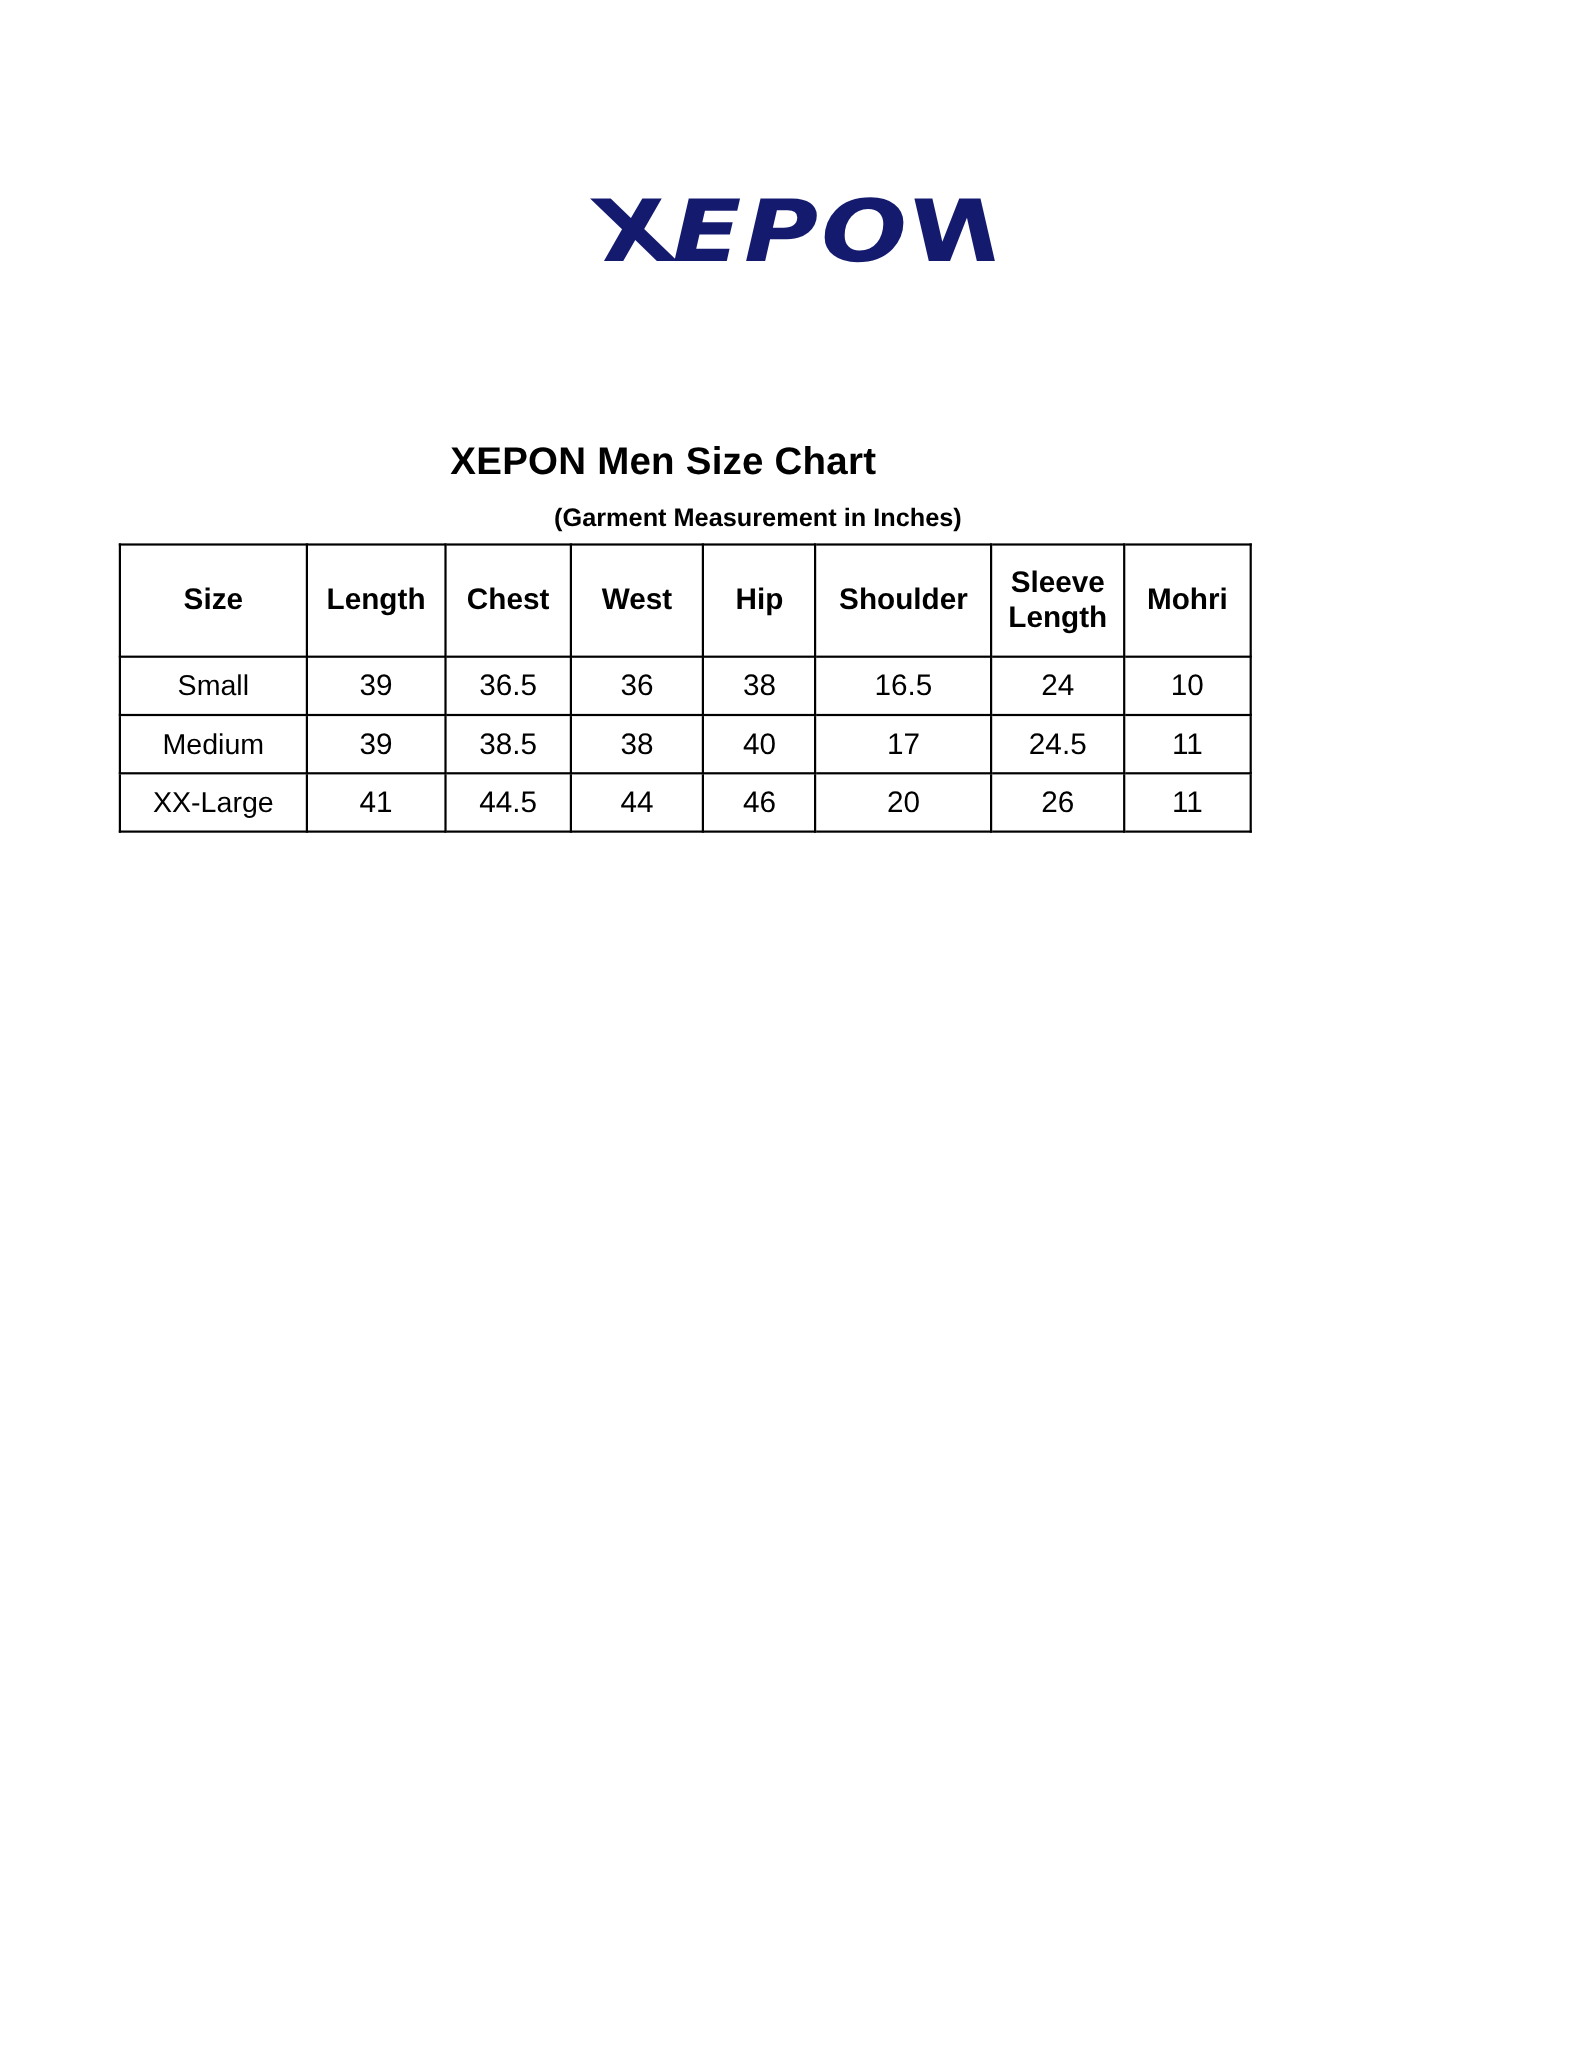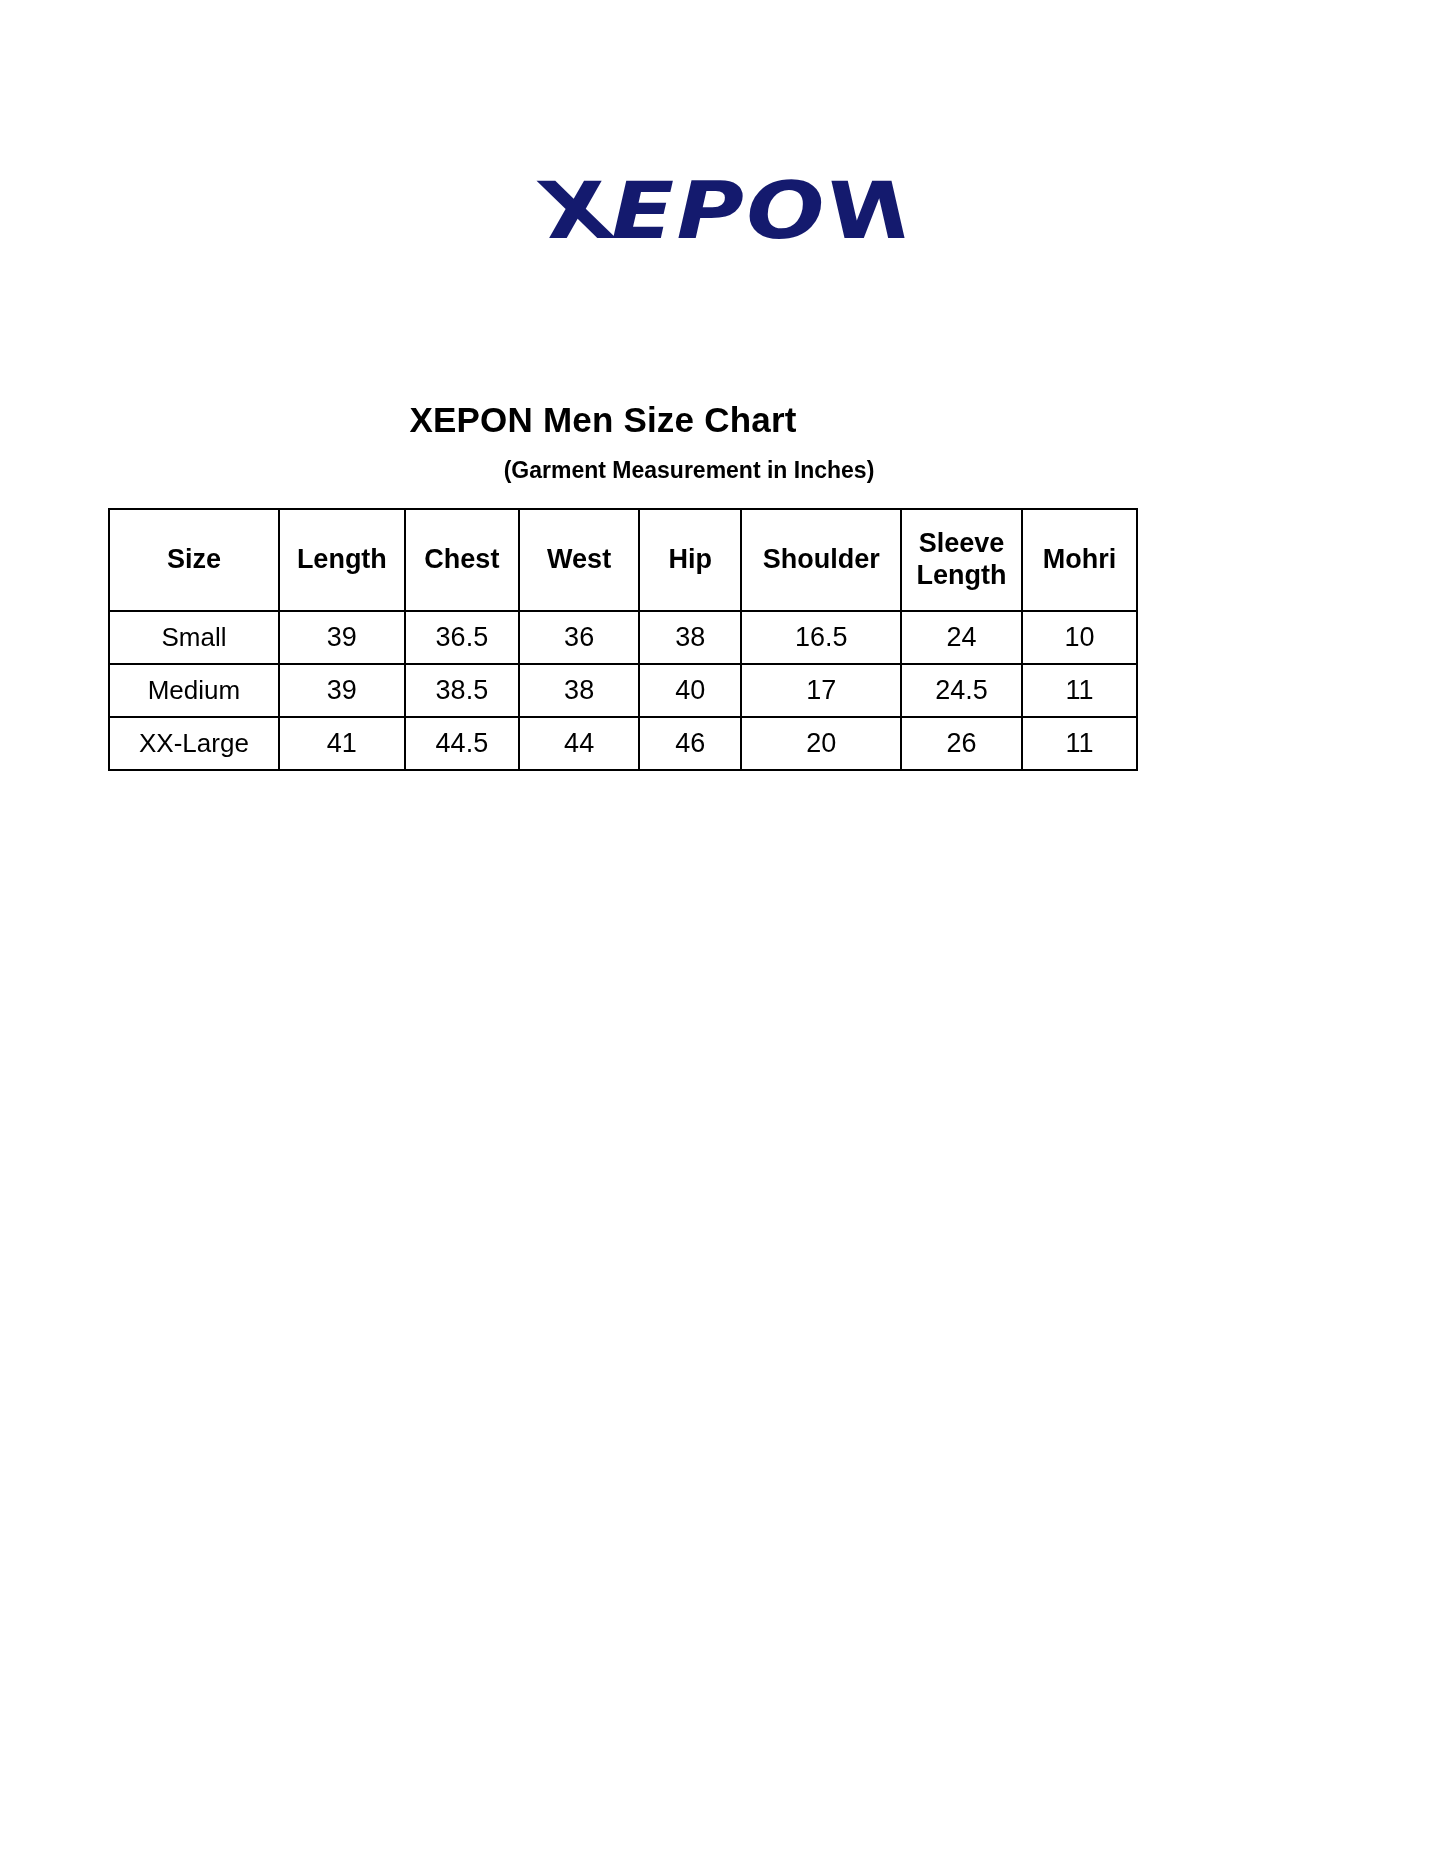--- a/index.html
+++ b/index.html
@@ -66,21 +66,21 @@
     left: 0;
     width: 1378px;
     text-align: center;
     font-size: 23px;
     font-weight: bold;
   }
 
   
   .table-wrap {
     position: absolute;
-    top: 508px;
+    top: 494px;
     left: 108px;
     width: 1010px;
   }
   table.size-chart {
     border-collapse: collapse;
     width: 1030px;
     table-layout: fixed;
   }
   table.size-chart th,
   table.size-chart td {

